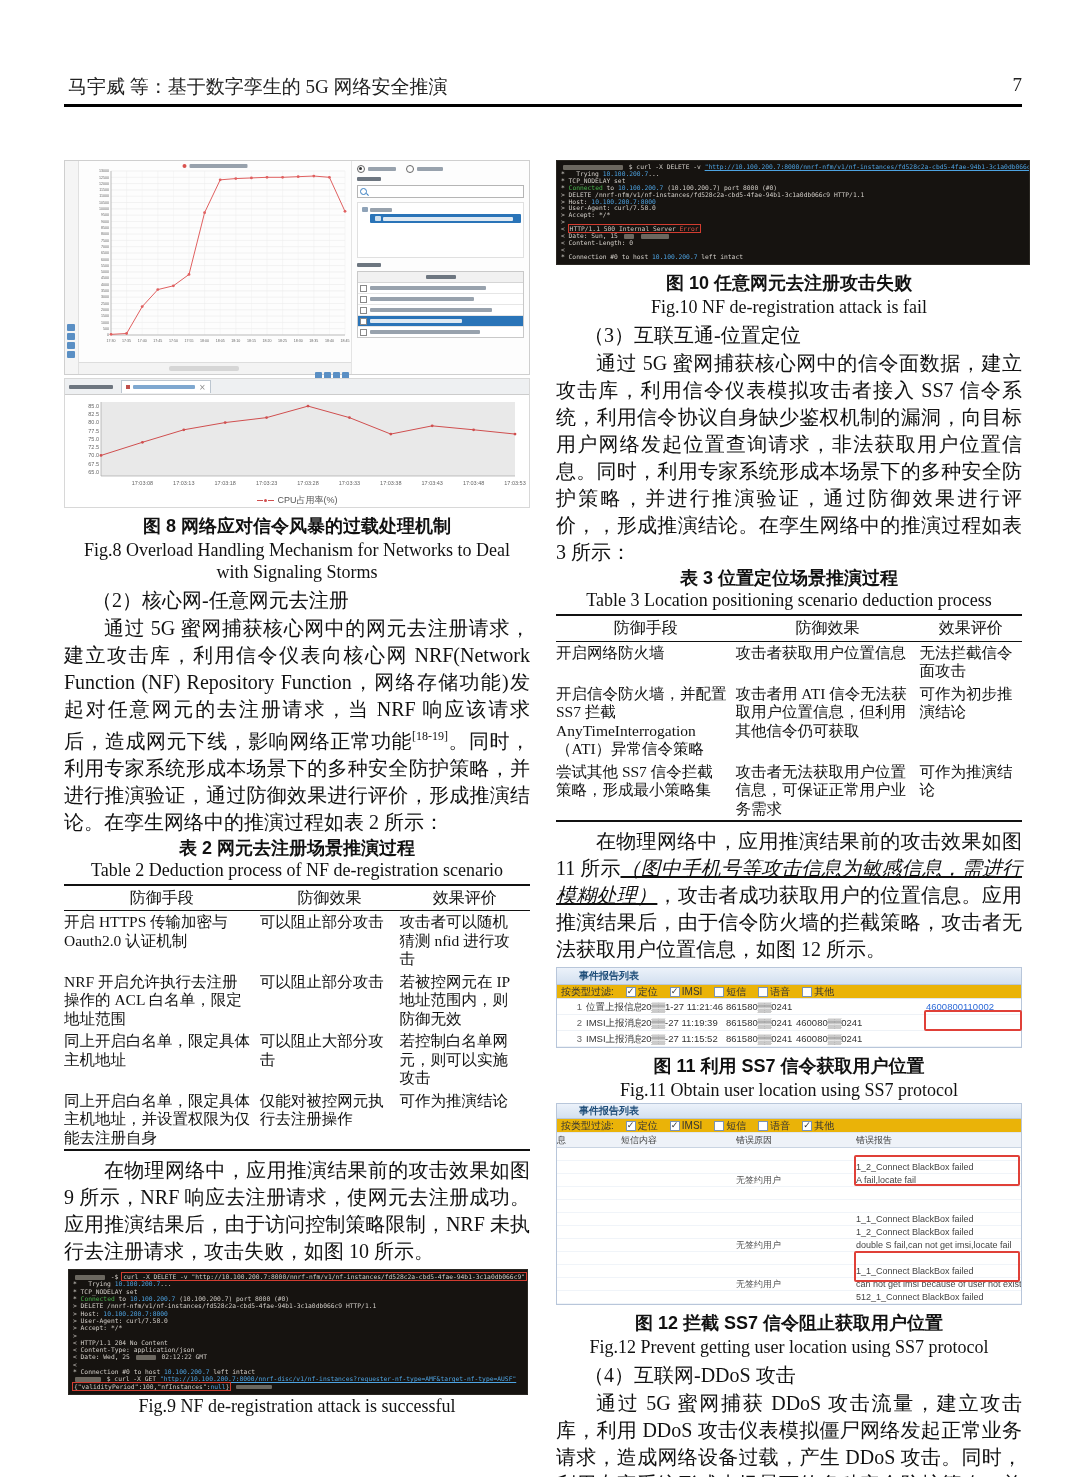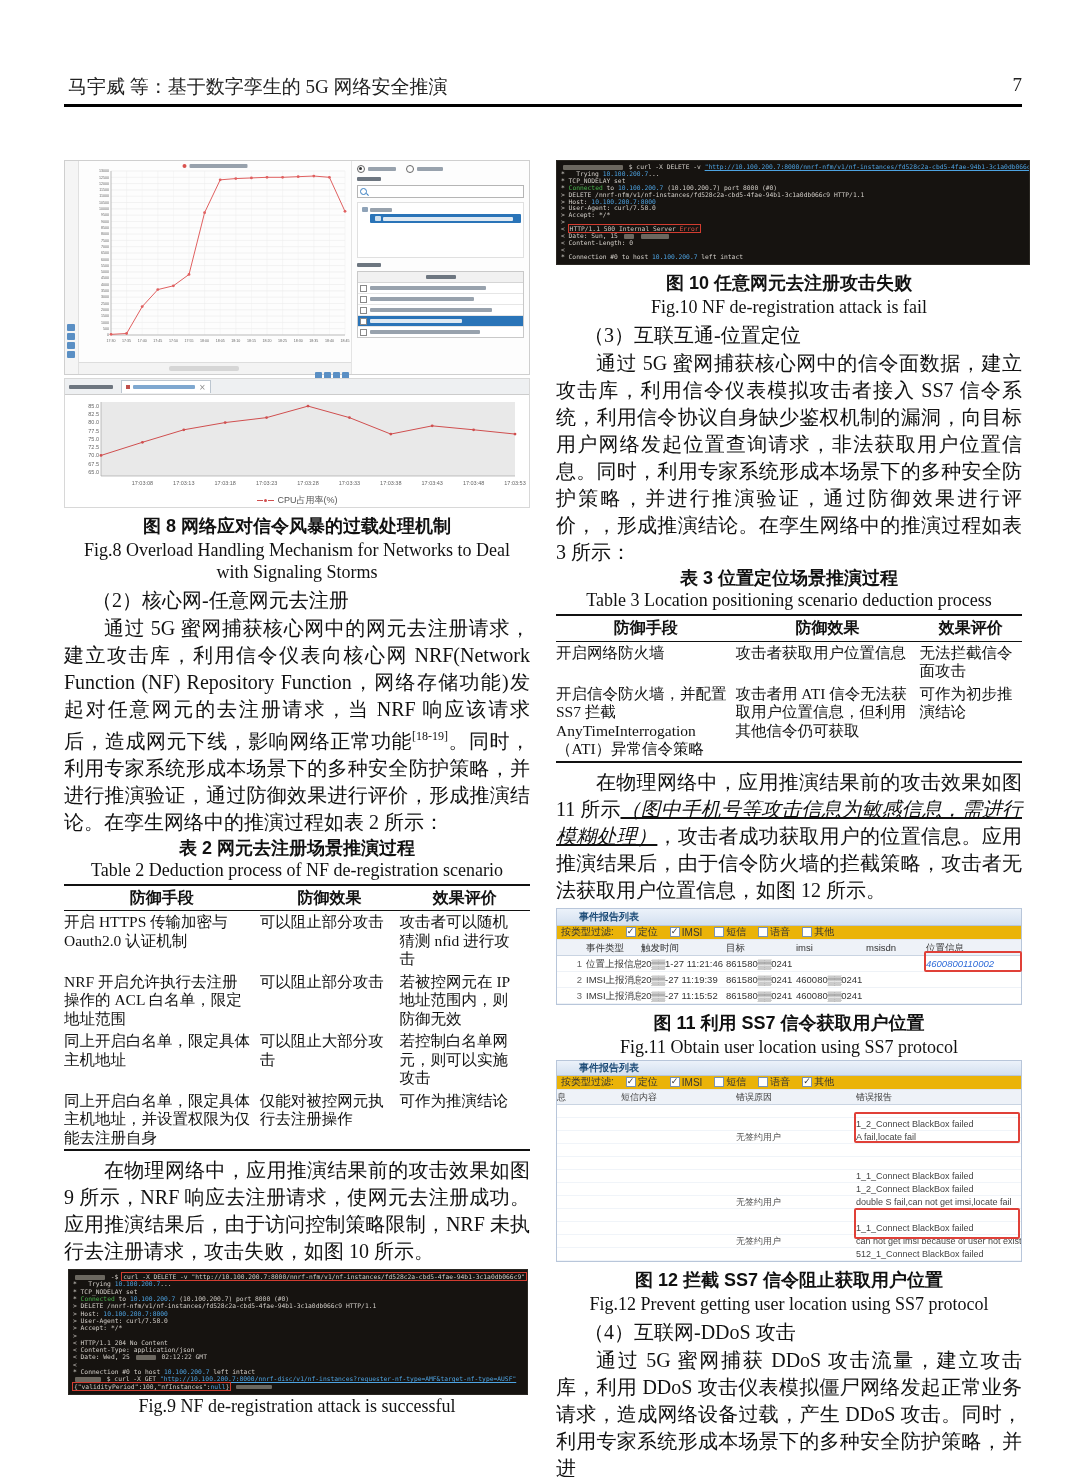--- a/index.html
+++ b/index.html
@@ -20,21 +20,21 @@
   .em-ul{font-style:italic;text-decoration:underline;}
   
   .cap-cn{font-family:"Liberation Sans","DejaVu Sans",sans-serif;font-weight:bold;font-size:18px;
           text-align:center;margin:6px 0 1px 0;}
   .cap-en{font-size:18px;text-align:center;margin:0 0 2px 0;line-height:22px;}
   
   .tbl-title-cn{font-family:"Liberation Sans","DejaVu Sans",sans-serif;font-weight:bold;font-size:18px;text-align:center;}
   .tbl-title-en{font-size:18px;text-align:center;margin-bottom:3px;}
   table.paper{width:100%;border-collapse:collapse;border-top:2px solid #111;border-bottom:2px solid #111;
               font-size:15.5px;line-height:18.5px;table-layout:fixed;}
-  table.paper th{font-family:"Liberation Sans","DejaVu Sans",sans-serif;font-size:16px;font-weight:bold;
+  table.paper th{font-family:"Liberation Sans","DejaVu Sans",sans-serif;font-size:16px;font-weight:normal;
                  padding:3px 0;border-bottom:1.5px solid #111;text-align:center;}
   table.paper td{vertical-align:top;padding:2px 8px 2px 0;text-align:left;}
   
   .term{background:#161310;border:1px solid #2a2722;padding:3px 4px;overflow:hidden;
         font-family:"DejaVu Sans Mono",monospace;font-size:6.3px;color:#d3cfc9;}
   .term-9{width:450px;height:118px;margin-left:4px;line-height:7.3px;}
   .term-10{width:464px;height:97px;line-height:6.9px;}
   .tline{white-space:pre;}
   .t-w{color:#d3cfc9}.t-b{color:#4da3e2}.t-g{color:#48b24c}.t-r{color:#e0564a}
   .t-u{color:#4da3e2;text-decoration:underline}
@@ -95,21 +95,21 @@
   .cb.on::after{content:'✓';position:absolute;left:0px;top:-2px;font-size:9px;color:#333;}
   .flab{margin-left:2px;}
   .ev-head{background:#eef2f8;border-bottom:1px solid #c9d4e2;color:#444;}
   .ev-head .cell{font-size:10px;}
   .f11-grid{display:grid;grid-template-columns:29px 55px 85px 70px 70px 60px 1fr;}
   .f12-grid{display:grid;grid-template-columns:64px 115px 120px 1fr;}
   .cell{overflow:hidden;white-space:nowrap;}
   .f11-grid .cell{height:15px;line-height:15px;font-size:9.5px;color:#333;border-bottom:1px solid #eef2f7;}
   .f11-grid.ev-head .cell{height:15px;border-bottom:none;}
   .f11-grid .c-num{text-align:right;padding-right:4px;color:#666;}
-  .f11-grid .c-loc{color:#2f6bd8;font-style:italic;}
+  .f11-grid .c-loc{color:#2f6bd8;}
   .f12-grid .cell{height:12px;line-height:12px;font-size:9px;color:#444;border-bottom:1px solid #f0f4f9;}
   .f12-grid.ev-head .cell{height:14px;line-height:14px;border-bottom:none;}
   .f12-grid .c-reason{color:#555;}
   .evbox{position:absolute;border:2px solid #e04038;border-radius:2px;z-index:3;}
   
   svg text{font-family:"Liberation Sans","DejaVu Sans",sans-serif;}
   .mt2{margin-top:2px}.mt4{margin-top:4px}.mt6{margin-top:6px}
 </style>
 </head>
 <body>
@@ -474,20 +474,25 @@
           <tr>
               <td>开启网络防火墙</td>
               <td>攻击者获取用户位置信息</td>
               <td>无法拦截信令面攻击</td>
             </tr>
           <tr>
               <td>开启信令防火墙，并配置 SS7 拦截 AnyTimeInterrogation（ATI）异常信令策略</td>
               <td>攻击者用 ATI 信令无法获取用户位置信息，但利用其他信令仍可获取</td>
               <td>可作为初步推演结论</td>
             </tr>
+          <tr>
+              <td>尝试其他 SS7 信令拦截策略，形成最小策略集</td>
+              <td>攻击者无法获取用户位置信息，可保证正常用户业务需求</td>
+              <td>可作为推演结论</td>
+            </tr>
         </tbody>
       </table>
     </div>
 
     <p class="para mt6"><span>在物理网络中，应用推演结果前的攻击效果如图 11 所示</span><span class="em-ul">（图中手机号等攻击信息为敏感信息，需进行模糊处理）</span><span>，攻击者成功获取用户的位置信息。应用推演结果后，由于信令防火墙的拦截策略，攻击者无法获取用户位置信息，如图 12 所示。</span></p>
 
     <div class="evfig mt4">
       <div class="ev-title" style="height:16px">事件报告列表</div>
       <div class="ev-filter" style="height:13px">
         <span>按类型过滤:</span>
@@ -500,29 +505,20 @@
             </span><span class="fitem">
               <span class="cb"></span>
               <span class="flab">短信</span>
             </span><span class="fitem">
               <span class="cb"></span>
               <span class="flab">语音</span>
             </span><span class="fitem">
               <span class="cb"></span>
               <span class="flab">其他</span>
             </span></span>
-      </div>
-      <div class="f11-grid ev-head">
-        <div class="cell c-num"></div>
-        <div class="cell">事件类型</div>
-        <div class="cell">触发时间</div>
-        <div class="cell">目标</div>
-        <div class="cell">imsi</div>
-        <div class="cell">msisdn</div>
-        <div class="cell">位置信息</div>
       </div>
       <div class="f11-grid">
           <div class="cell c-num">1</div>
           <div class="cell c-type">位置上报信息</div>
           <div class="cell c-time">20▒▒1-27 11:21:46</div>
           <div class="cell c-target">861580▒▒0241</div>
           <div class="cell c-imsi"></div>
           <div class="cell c-msisdn"></div>
           <div class="cell c-loc">4600800110002</div>
           <div class="cell c-num">2</div>

